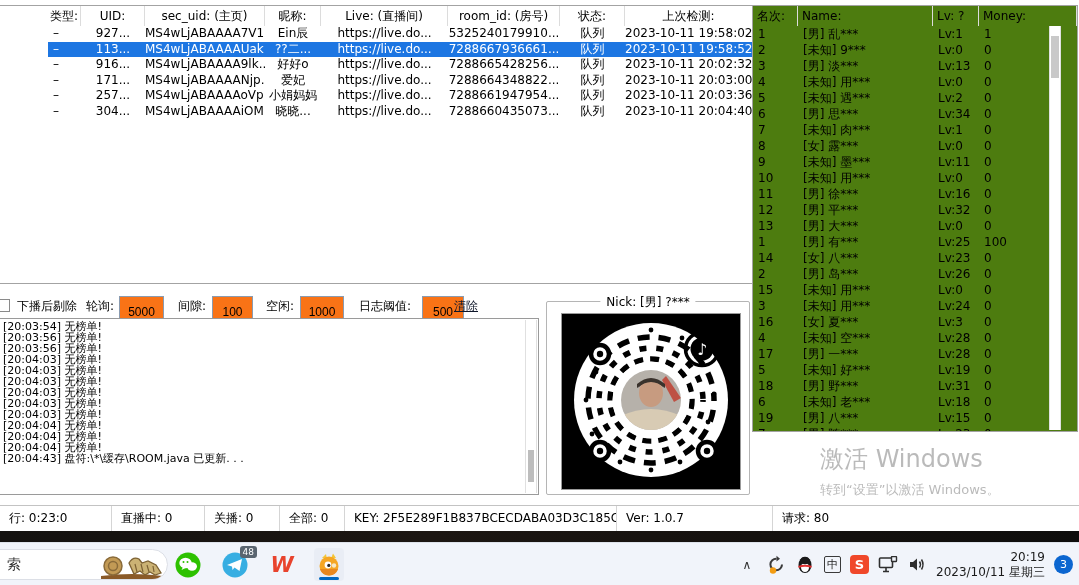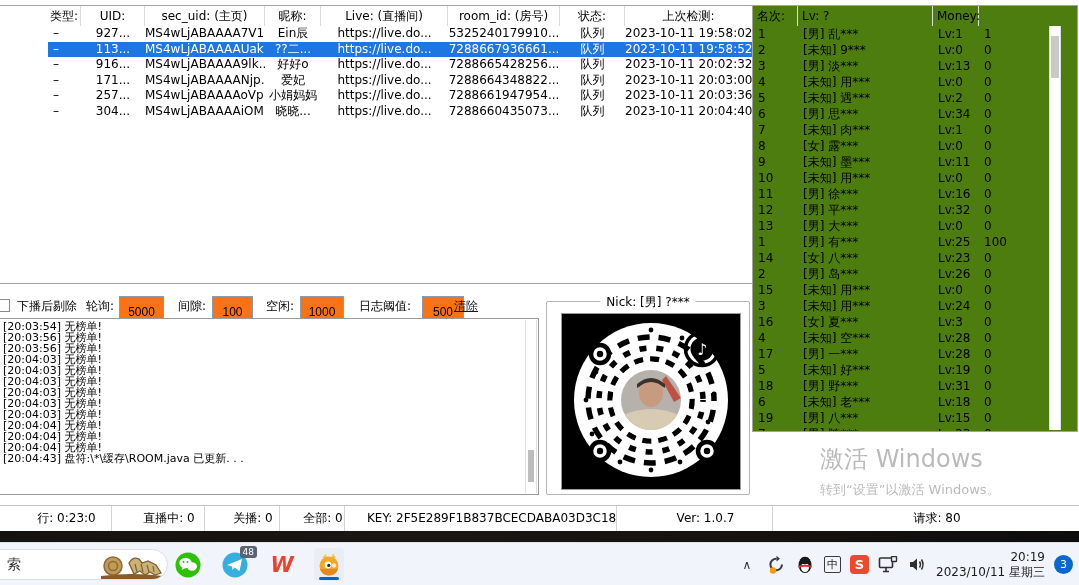--- a/index.html
+++ b/index.html
@@ -62,21 +62,21 @@
 
   
   .watermark { position:absolute; left:820px; top:443px; color:rgba(130,130,130,.55); pointer-events:none; }
   .wm1 { font-size:24px; }
   .wm2 { font-size:13px; margin-top:6px; }
 
   
   .statusbar { position:absolute; left:0; top:505px; width:1079px; height:26px;
     background:#fff; border-top:1px solid #c3c3c3; display:grid;
     grid-template-columns:112px 93px 75px 65px 272px 156px 1fr; }
-  .sb-cell { line-height:25px; padding-left:22px; border-right:1px solid #d5d5d5; white-space:nowrap; overflow:hidden;text-align:center; }
+  .sb-cell { line-height:25px; padding-left:9px; border-right:1px solid #d5d5d5; white-space:nowrap; overflow:hidden; }
   .sb-cell:last-child { border-right:none; }
 
   
   .desktop-strip { position:absolute; left:0; top:531px; width:1079px; height:11px;
     background:linear-gradient(90deg,#141210,#1c1612 40%,#0e0d0c); }
   .taskbar { position:absolute; left:0; top:542px; width:1079px; height:43px;
     background:#f1f4fa; border-top:1px solid #dde2ea; }
   .search-pill { position:absolute; left:-62px; top:6px; width:230px; height:31px;
     background:#fff; border:1px solid #dcdfe6; border-radius:16px; overflow:hidden; }
   .search-text { position:absolute; left:68px; top:6px; font-size:14px; color:#333; }
@@ -177,20 +177,21 @@
             <div class="tcell">7288660435073...</div>
             <div class="tcell">队列</div>
             <div class="tcell">2023-10-11 20:04:40</div>
           </div>
         </div>
     </div>
 
     <div class="rank-panel">
       <div class="rank-head rgrid">
         <div class="hcell">名次:</div>
+        <div class="hcell">Name:</div>
         <div class="hcell">Lv: ?</div>
         <div class="hcell">Money:</div>
       </div>
       <div id="rank-rows" class="rank-body">
           <div class="rrow rgrid">
             <div class="tcell">1</div>
             <div class="tcell">[男] 乱***</div>
             <div class="tcell">Lv:1</div>
             <div class="tcell">1</div>
           </div>

